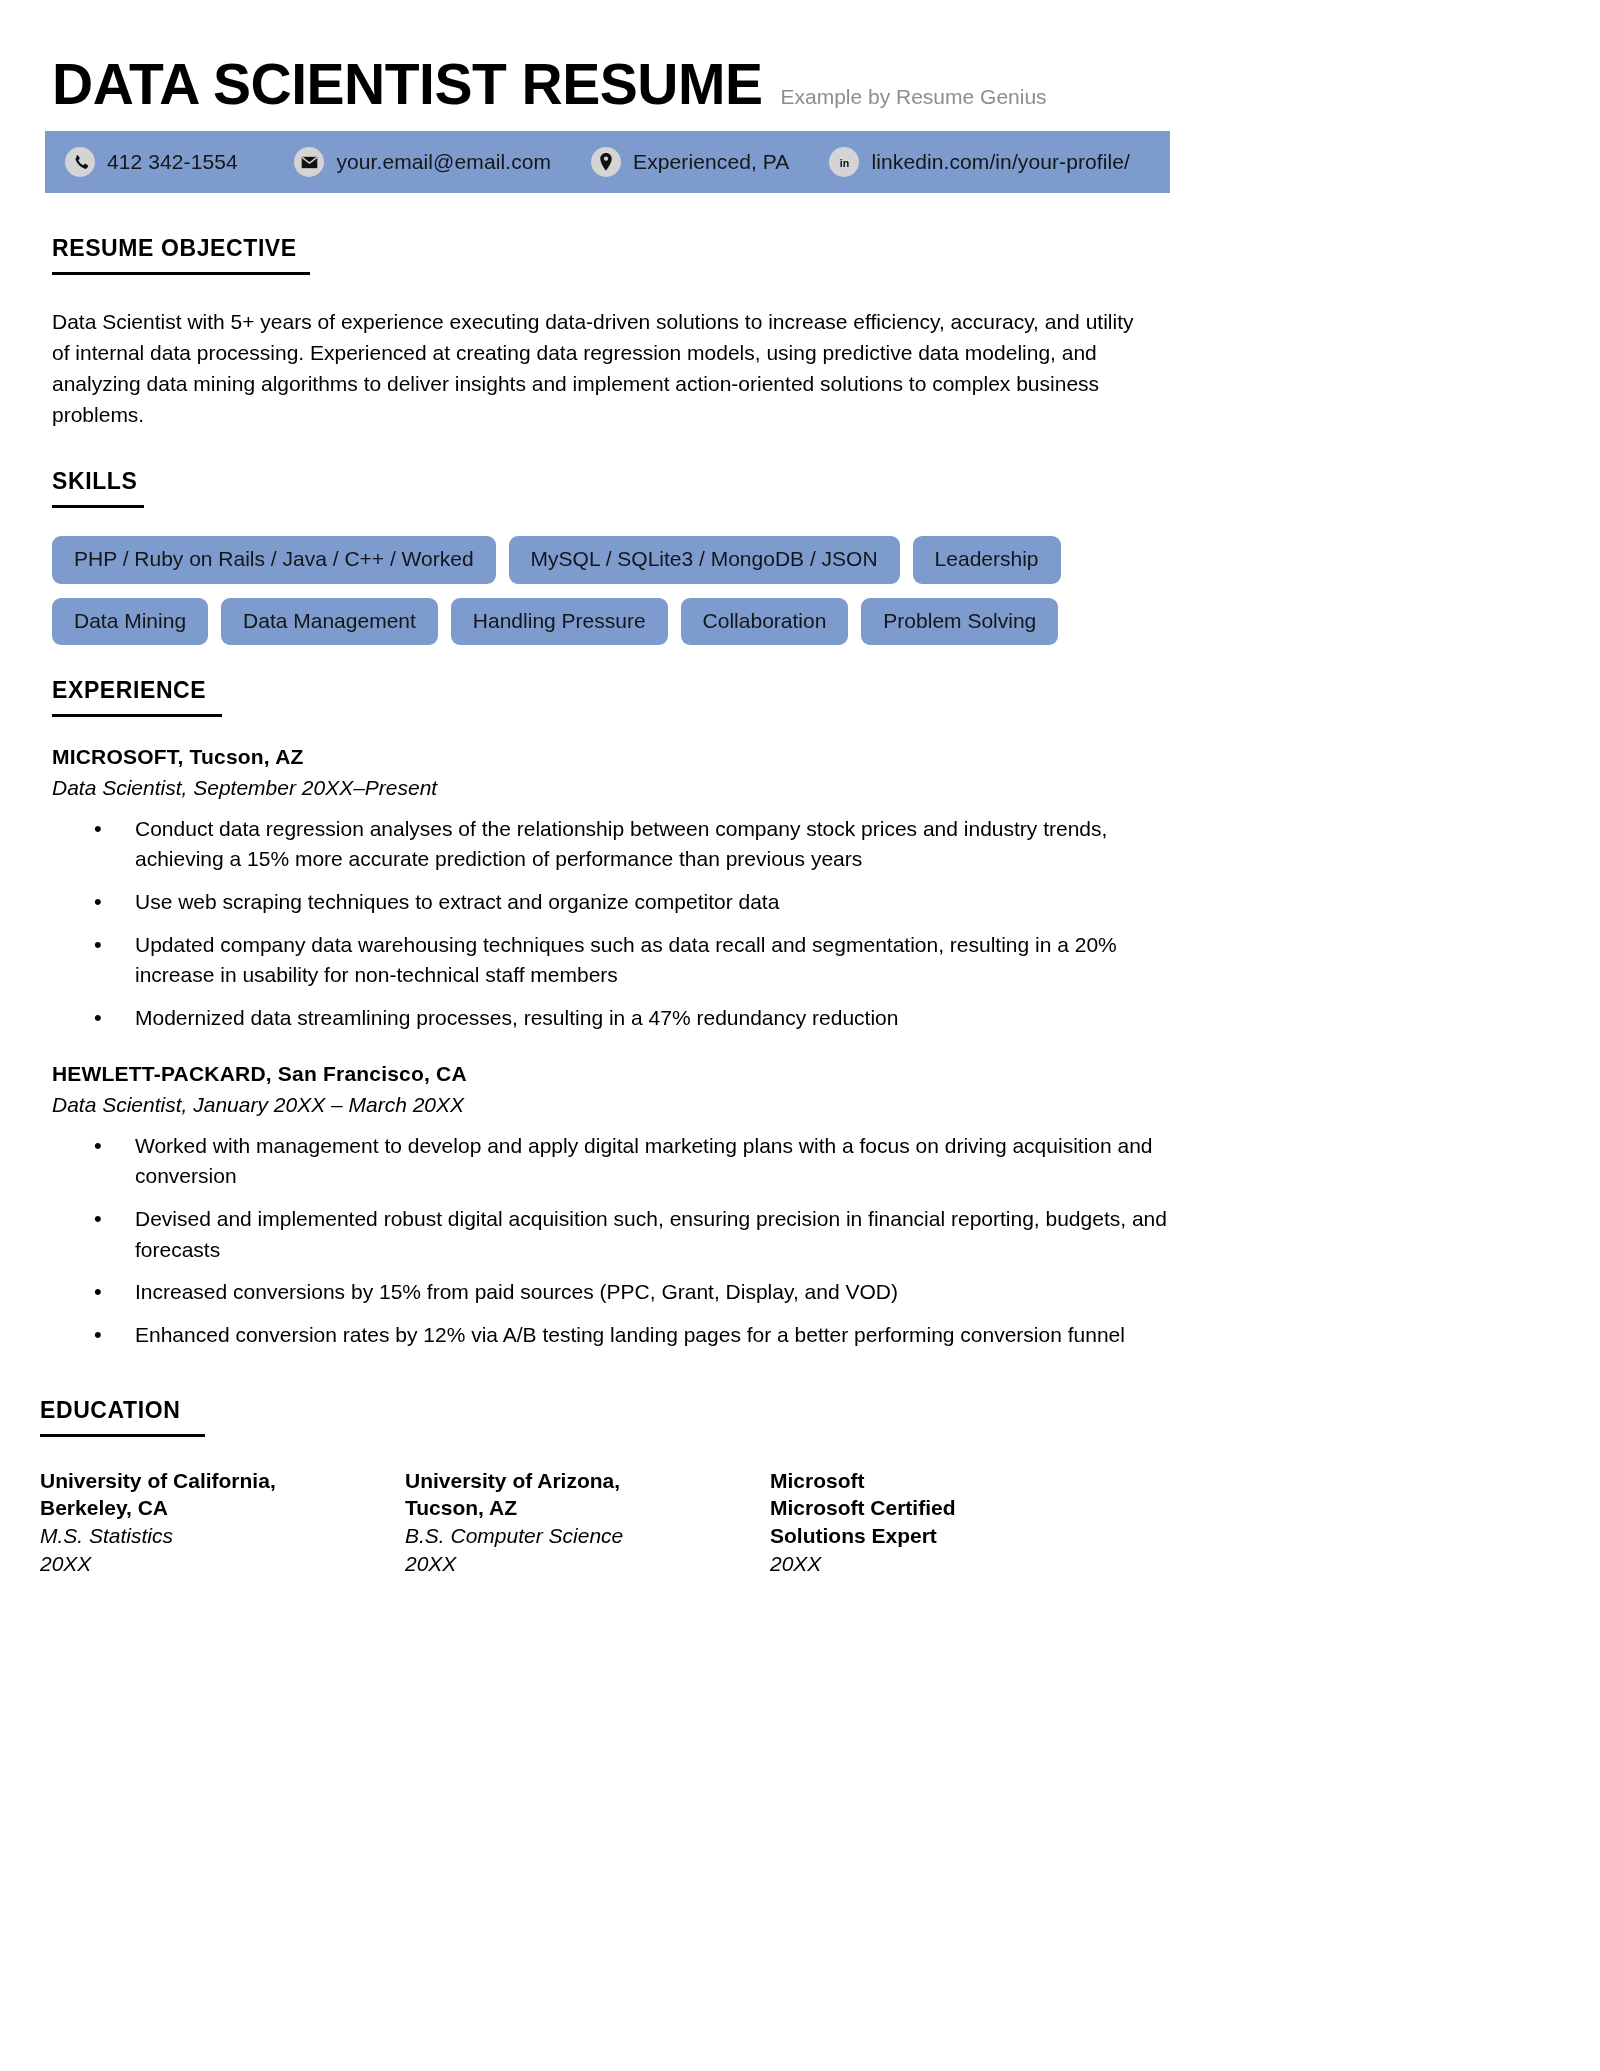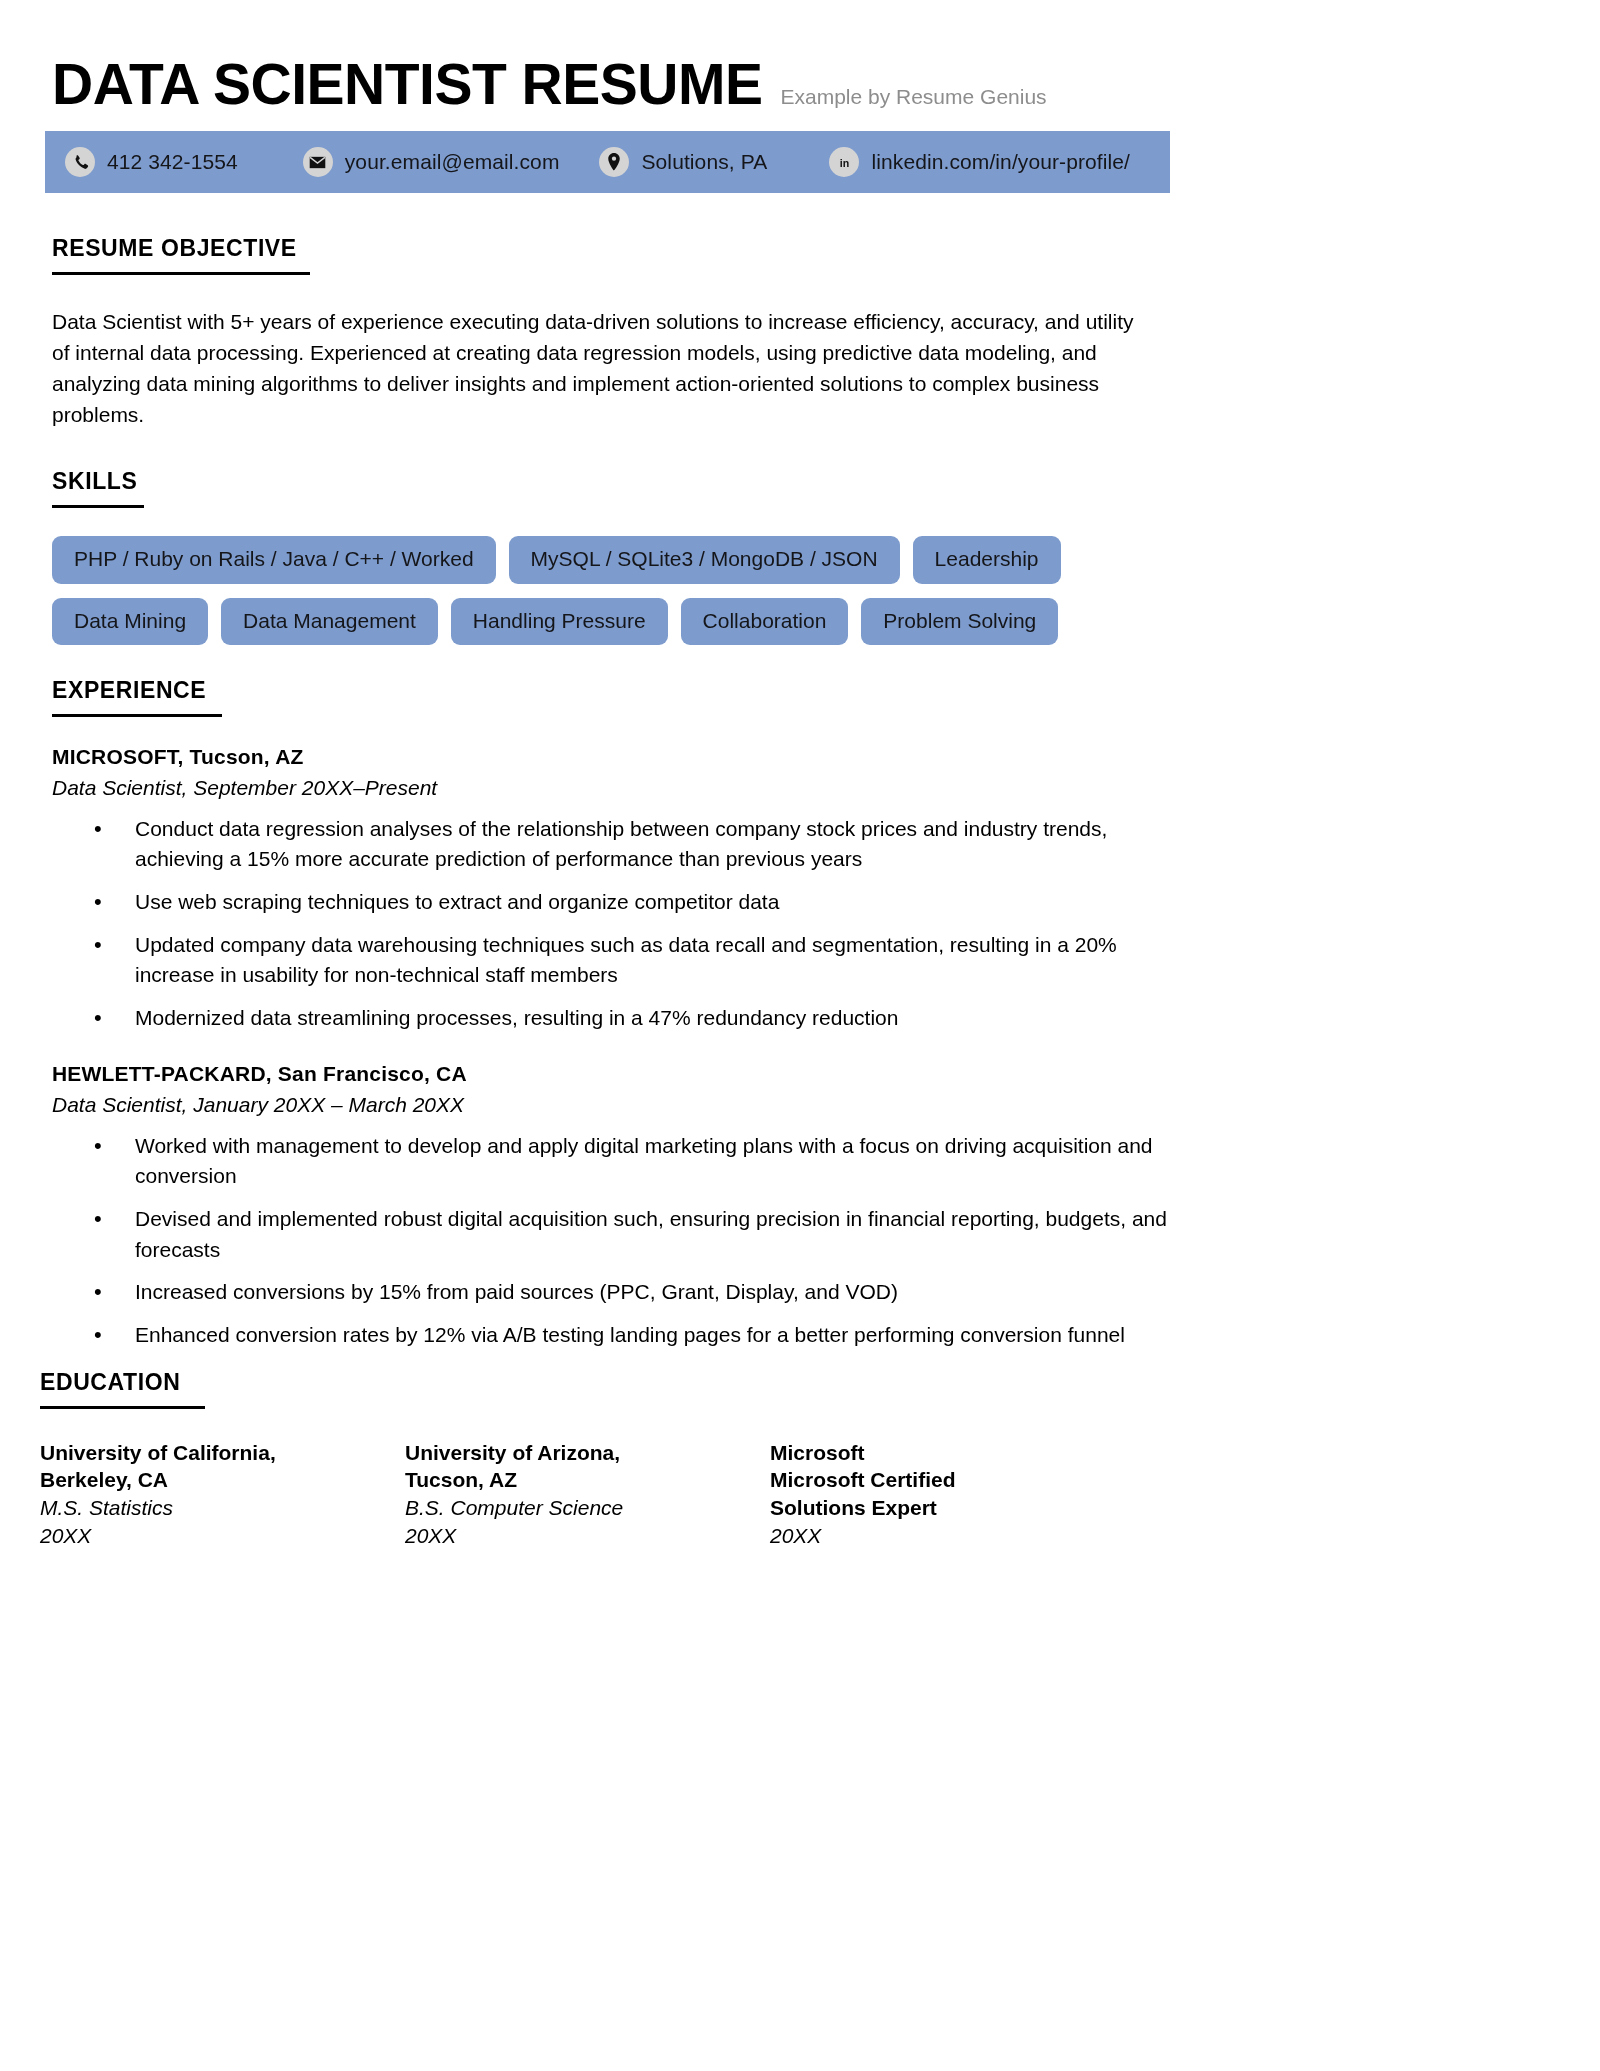--- a/index.html
+++ b/index.html
@@ -156,21 +156,21 @@
   }
   ul.bullets li:before {
     content: "•";
     position: absolute;
     left: 4px;
     top: -1px;
     font-size: 22px;
     line-height: 1.46;
   }
 
-  .sec-edu { margin-top: 18px; padding-left: 40px; }
+  .sec-edu { margin-top: 46px; padding-left: 40px; }
   .edu-cols {
     margin-top: 30px;
     display: flex;
     width: 1120px;
   }
   .edu-col { width: 365px; padding-right: 20px; }
   .edu-name {
     font-size: 21px;
     font-weight: 700;
     line-height: 1.33;
@@ -215,21 +215,21 @@
           </span>
           <span class="c-text">your.email@email.com</span>
         </div>
         <div class="contact-item">
           <span class="c-icon">
             <svg width="14" height="18" viewBox="0 0 16 22">
               <path fill="#111" d="M8 0C4.1 0 1 3.1 1 7c0 5.1 6.2 13.8 6.5 14.2.1.2.4.2.5 0C8.8 20.8 15 12.1 15 7c0-3.9-3.1-7-7-7z"></path>
               <circle cx="8" cy="7" r="2.6" fill="#d4d4d4"></circle>
             </svg>
           </span>
-          <span class="c-text">Solutions, PA</span>
+          <span class="c-text">Experienced, PA</span>
         </div>
         <div class="contact-item">
           <span class="c-icon">
             <svg width="17" height="17" viewBox="0 0 24 24">
               <text x="12" y="18" text-anchor="middle" font-family="Liberation Sans, sans-serif" font-size="15" font-weight="700" fill="#111">in</text>
             </svg>
           </span>
           <span class="c-text">linkedin.com/in/your-profile/</span>
         </div>
       </div>

